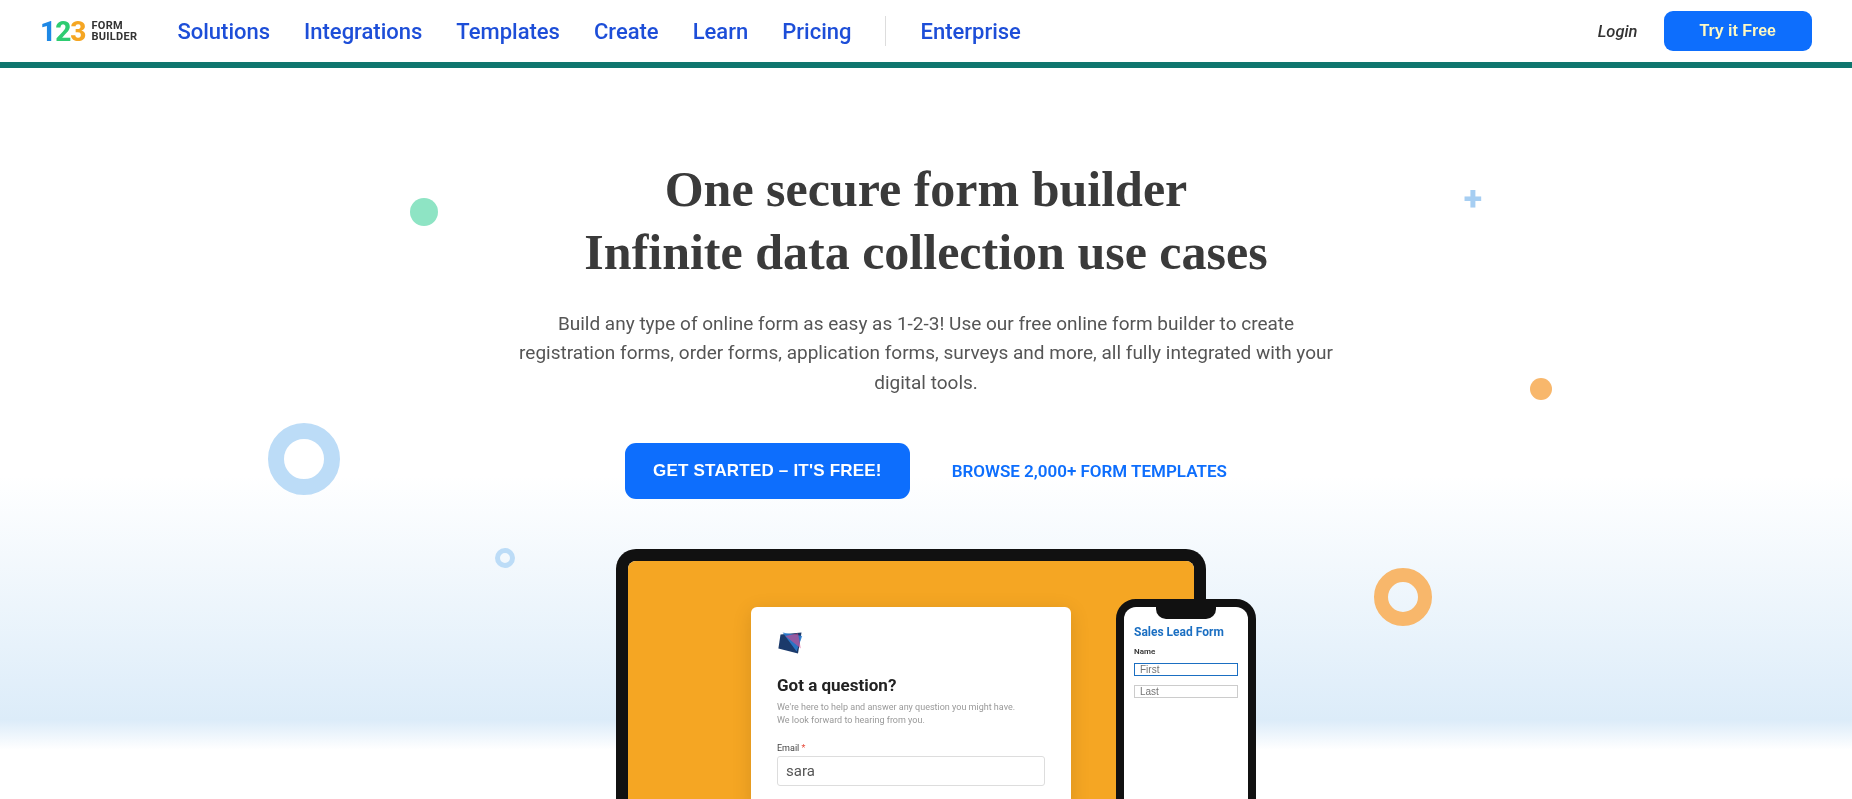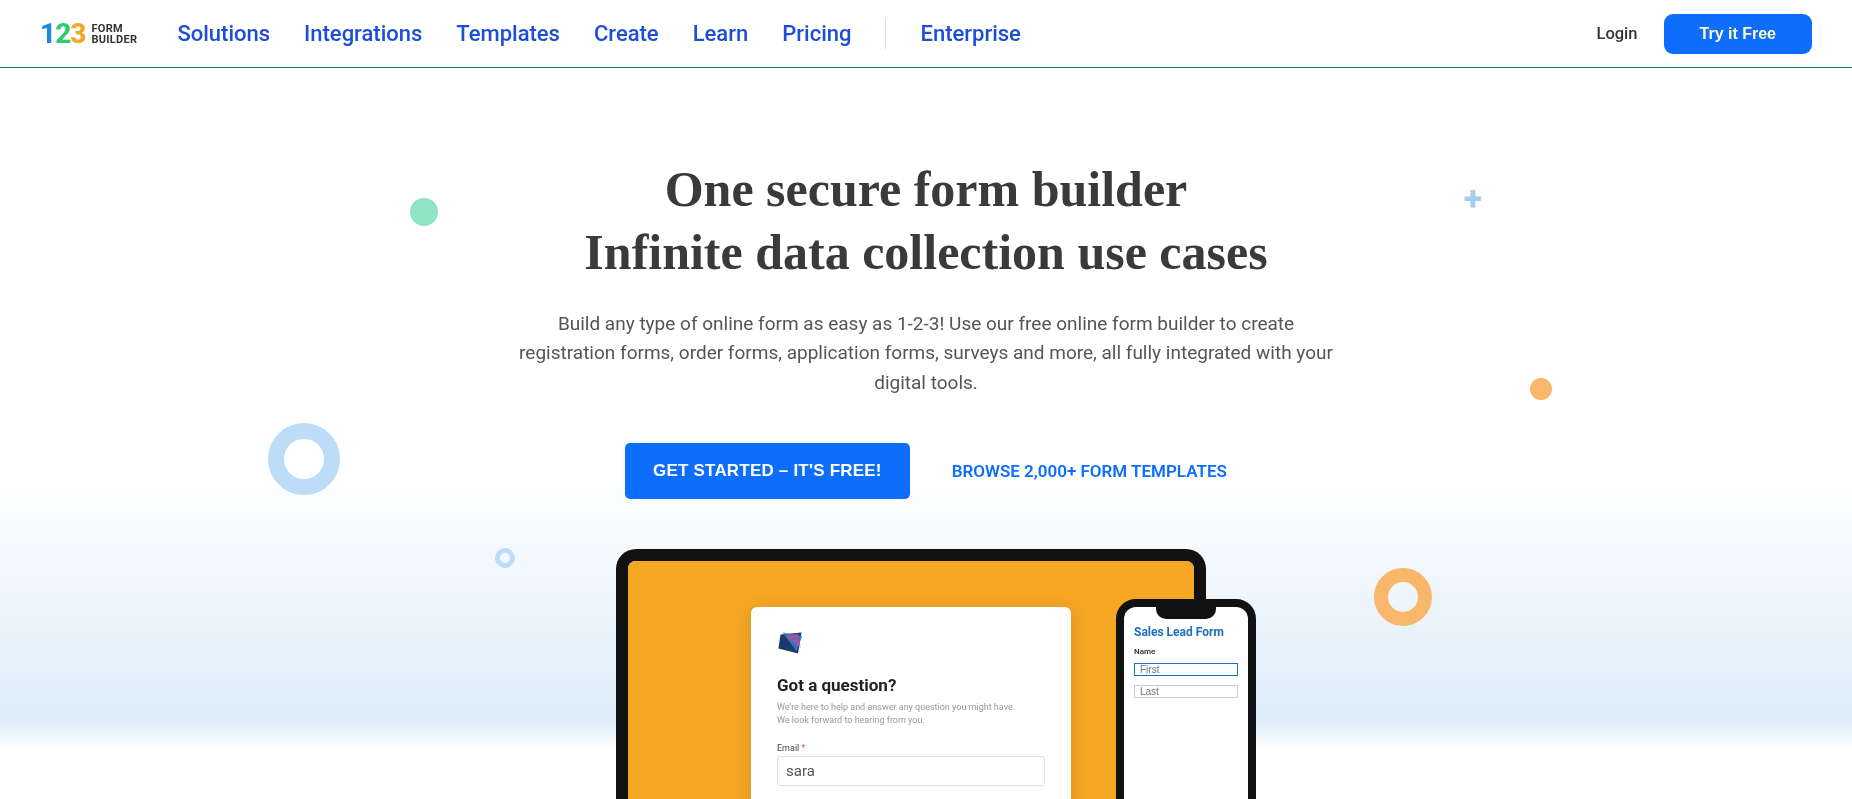--- a/index.html
+++ b/index.html
@@ -1,38 +1,38 @@
 <!DOCTYPE html>
 <html><head>
 <meta charset="utf-8">
 <style>
 * { margin: 0; padding: 0; box-sizing: border-box; }
 body { font-family: -apple-system, BlinkMacSystemFont, "Segoe UI", Roboto, Helvetica, Arial, sans-serif; color: #333; background: #fff; overflow-x: hidden; }
 
 
-.header { display: flex; align-items: center; padding: 0 40px; height: 68px; border-bottom: 1px solid #0f766e; background: #fff; position: relative; z-index: 10; }
+.header { display: flex; align-items: center; padding: 0 40px; height: 68px; border-bottom: 6px solid #0f766e; background: #fff; position: relative; z-index: 10; }
 .logo { display: flex; align-items: center; margin-right: 40px; }
 .logo-mark { font-weight: 800; font-size: 28px; letter-spacing: -1px; }
 .logo-1 { color: #1e88e5; }
 .logo-2 { color: #2ecc71; }
 .logo-3 { color: #f5a623; }
 .logo-text { font-size: 11px; font-weight: 700; color: #333; line-height: 1; margin-left: 6px; letter-spacing: 0.3px; }
 .nav { display: flex; align-items: center; gap: 34px; }
 .nav a { color: #1d4ed8; text-decoration: none; font-size: 22px; font-weight: 500; cursor: pointer; text-align: center; }
 .nav-divider { width: 1px; height: 30px; background: #ddd; }
 .header-right { margin-left: auto; display: flex; align-items: center; gap: 26px; }
-.login-link { color: #333; text-decoration: none; font-size: 16.5px; font-weight: 500; cursor: pointer; }
+.login-link { color: #333; text-decoration: none; font-size: 16.5px; font-weight: 500; cursor: pointer; font-style: italic; }
 .try-btn { background: #0d6efd; color: #fef9c3; border: none; padding: 11px 36px; border-radius: 9px; font-size: 16px; font-weight: 600; cursor: pointer; }
 
 
 .hero { position: relative; padding: 90px 20px 0; text-align: center; min-height: 731px; background: linear-gradient(to bottom, #fff 0%, #fff 55%, #e7f2fb 78%, #dcecf9 88%, #fff 92%); overflow: hidden; }
 .hero h1 { font-family: Georgia, "Times New Roman", serif; font-weight: 700; color: #3a3a3a; font-size: 50px; line-height: 1.25; max-width: 900px; margin: 0 auto 26px; }
 .hero p { color: #555; font-size: 19px; line-height: 1.55; max-width: 820px; margin: 0 auto 46px; }
 .hero-ctas { display: flex; gap: 42px; justify-content: center; align-items: center; margin-bottom: 50px; }
-.btn-primary { background: #0d6efd; color: #fff; border: none; padding: 18px 28px; border-radius: 5px; font-size: 17px; font-weight: 600; letter-spacing: 0.2px; cursor: pointer; }
+.btn-primary { background: #0d6efd; color: #fff; border: none; padding: 18px 28px; border-radius: 11px; font-size: 17px; font-weight: 600; letter-spacing: 0.2px; cursor: pointer; }
 .link-secondary { color: #0d6efd; text-decoration: none; font-size: 17px; font-weight: 600; cursor: pointer; }
 
 
 .deco { position: absolute; pointer-events: none; }
 .deco-mint { width: 28px; height: 28px; background: #8ee4c4; border-radius: 50%; top: 130px; left: 410px; }
 .deco-plus { top: 110px; right: 370px; font-size: 34px; color: #a6cef2; font-weight: 800; }
 .deco-orange-sm { width: 22px; height: 22px; background: #f8b76b; border-radius: 50%; top: 310px; right: 300px; }
 .deco-blue-ring { width: 72px; height: 72px; border: 16px solid #bcdcf7; border-radius: 50%; top: 355px; left: 268px; }
 .deco-blue-ring-sm { width: 20px; height: 20px; border: 5px solid #bcdcf7; border-radius: 50%; top: 480px; left: 495px; }
 .deco-orange-ring { width: 58px; height: 58px; border: 14px solid #f8b76b; border-radius: 50%; top: 500px; right: 420px; }

